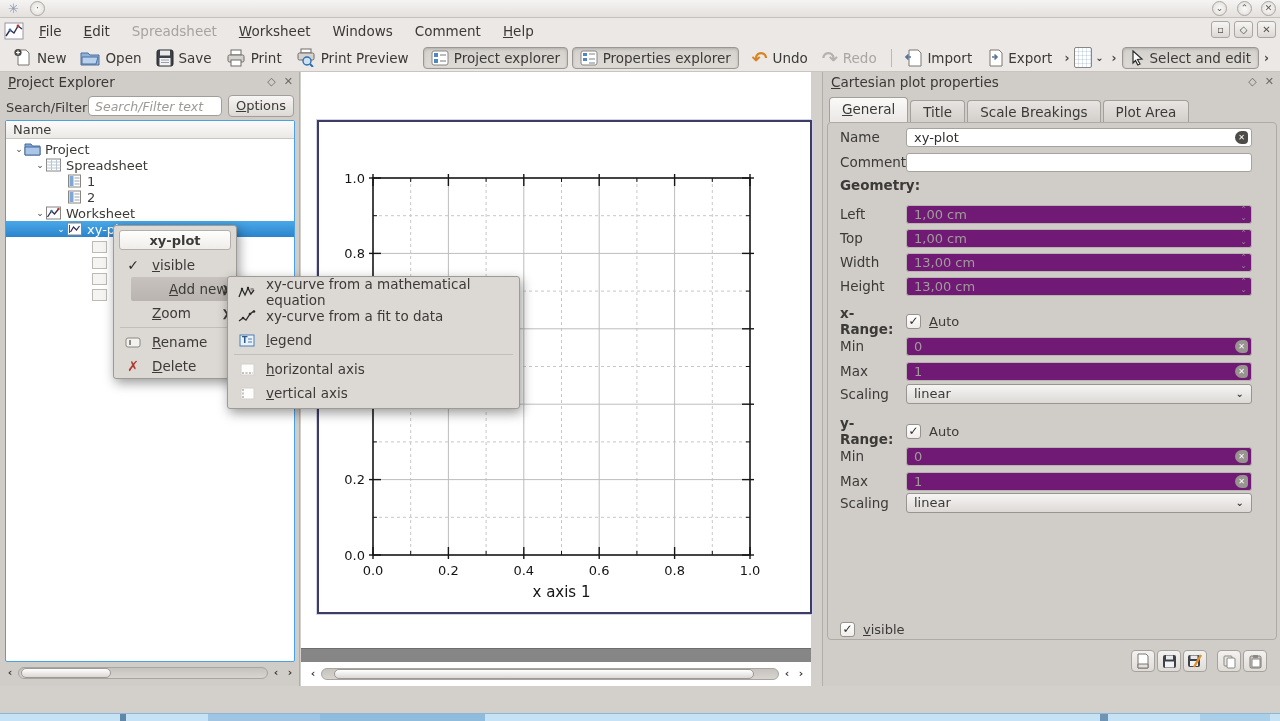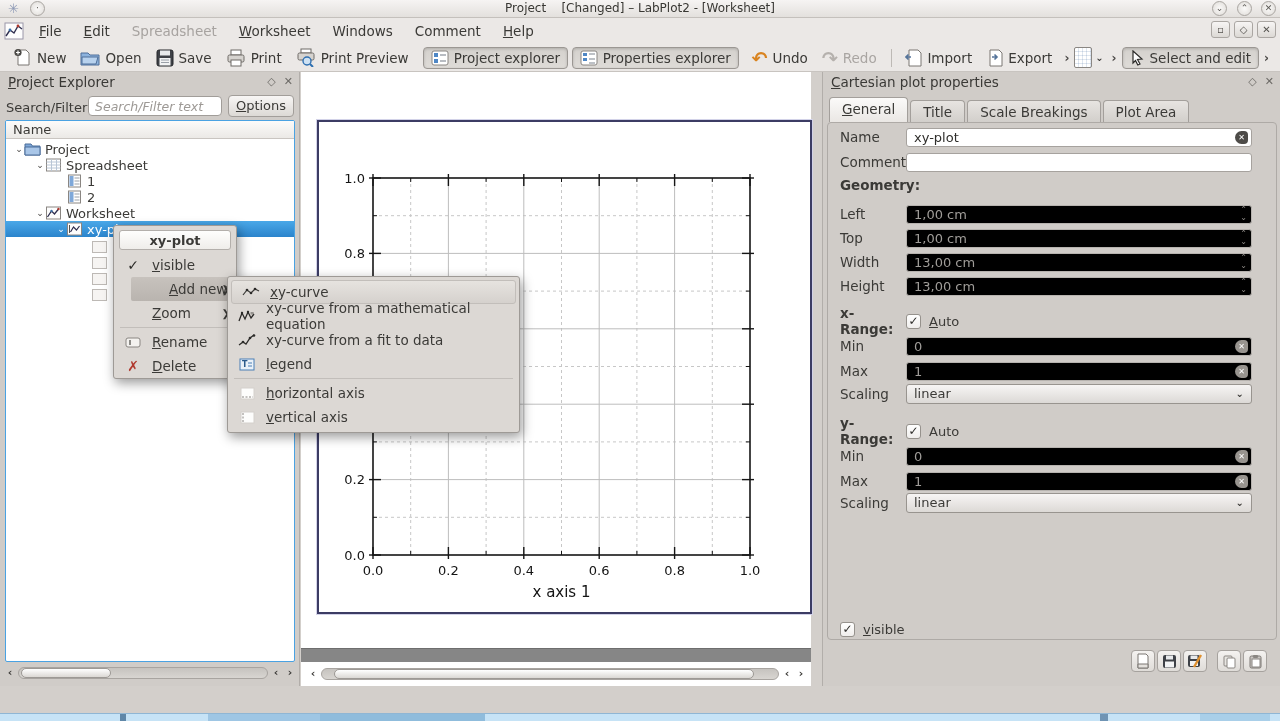--- a/index.html
+++ b/index.html
@@ -83,42 +83,41 @@
 
   
   .tabs { position:absolute; left:6px; top:25px; display:flex; align-items:flex-end; height:25px; }
   .tab { background:linear-gradient(#e7e4e1,#d2cfcb); border:1px solid #a39f9b; border-bottom:none; border-radius:4px 4px 0 0; padding:3px 12px 15px 12px; margin-right:2px; font-size:13.5px; height:22px; }
   .tab.active { background:linear-gradient(#fbfaf9,#eae7e4); height:25px; position:relative; z-index:2; }
   .pframe { position:absolute; left:4px; top:50px; width:450px; height:518px; border:1px solid #aeaaa6; border-radius:4px; }
   .prow { position:absolute; left:0; width:100%; height:20px; display:flex; align-items:center; }
   .plabel { width:78px; flex:none; padding-left:12px; font-size:13.5px; }
   .pfield { position:relative; width:346px; height:19px; flex:none; }
   .tinput { width:100%; height:19px; border:1px solid #a6a29e; border-radius:3px; background:#fff; font-family:"DejaVu Sans",sans-serif; font-size:13px; padding:0 20px 0 7px; color:#2f2e2b; }
-  .tinput:disabled { background:#000000; color:#a09d99; border-color:#b7b3af; }
+  .tinput:disabled { background:#701a75; color:#a09d99; border-color:#b7b3af; }
   .clear-btn { position:absolute; right:4px; top:3px; width:13px; height:13px; border-radius:50% 4px 4px 50%; background:#4d4b48; color:#fff; font-size:8px; line-height:13px; text-align:center; }
   .clear-btn.dim { background:#98948f; }
   .spins { position:absolute; right:5px; top:1px; display:flex; flex-direction:column; line-height:8px; font-size:8px; color:#8e8a86; }
   .combo { width:346px; height:20px; border:1px solid #98948f; border-radius:3px; background:linear-gradient(#f7f5f4,#dcd9d6); padding:1px 7px; font-size:13px; position:relative; }
   .combo .c-arrow { position:absolute; right:7px; top:3px; font-size:10px; font-weight:bold; color:#3a3936; }
   .sect { position:absolute; left:12px; font-weight:bold; font-size:13.5px; }
   .cbx { width:15px; height:15px; background:linear-gradient(#fff,#f0eeec); border:1px solid #96928d; border-radius:3px; display:inline-flex; align-items:center; justify-content:center; font-size:12px; font-weight:bold; color:#2c2b28; flex:none; }
   .mini-btn { position:absolute; width:24px; height:22px; border-radius:4px; background:linear-gradient(#f4f2f0,#dfdcd8); border:1px solid #a6a29e; display:flex; align-items:center; justify-content:center; }
 
   .taskbar-strip { position:absolute; left:0; top:713px; width:1280px; height:8px; background:#c6e3f6; border-top:1px solid #8fb6d4; }
   .tb-seg { position:absolute; top:0; height:8px; }
 </style>
 </head>
 <body>
 
 <div class="screen">
 
   <div class="titlebar">
     <span class="app-glyph">✳</span>
     <span class="circle-btn" style="left:30px;">·</span>
-    <div class="tb-title">Project    [Changed] – LabPlot2 - [Worksheet]</div>
     <span class="circle-btn" style="left:1212px;">⌄</span>
     <span class="circle-btn" style="left:1237px;">⌃</span>
     <span class="circle-btn" style="left:1261px;">✕</span>
   </div>
 
   <div class="menubar">
     <svg class="mb-appicon" viewBox="0 0 20 18">
       <rect x="1" y="1" width="18" height="16" fill="#fdfdfd" stroke="#9a96a8" stroke-width="1"></rect>
       <polyline points="2,14 6,8 10,11 14,4 18,7" fill="none" stroke="#2f2f4f" stroke-width="1.4"></polyline>
       <circle cx="6" cy="8" r="1.4" fill="#3a6ea5"></circle>
@@ -484,31 +483,20 @@
       </span>
       <span class="lbl uf">Rename</span>
     </div>
     <div class="mi">
       <span class="micon del-x">✗</span>
       <span class="lbl uf">Delete</span>
     </div>
   </div>
 
   <div class="menu" style="left:227px; top:276px; width:293px; padding:3px 0;">
-    <div class="mi hl-light" style="margin:0 3px;">
-      <span class="micon">
-        <svg width="18" height="12" viewBox="0 0 18 12">
-            <polyline points="1,9 5,4 9,7 13,3 17,5" fill="none" stroke="#3a3936" stroke-width="1.2"></polyline>
-            <circle cx="5" cy="4" r="1.3" fill="#2b2a28"></circle>
-            <circle cx="9" cy="7" r="1.3" fill="#2b2a28"></circle>
-            <circle cx="13" cy="3" r="1.3" fill="#2b2a28"></circle>
-          </svg>
-      </span>
-      <span class="lbl uf">xy-curve</span>
-    </div>
     <div class="mi">
       <span class="micon">
         <svg width="18" height="13" viewBox="0 0 18 13">
             <polyline points="1,11 4,3 7,9 10,2 13,8 16,4" fill="none" stroke="#2b2a28" stroke-width="1.3"></polyline>
             <circle cx="4" cy="3" r="1.2" fill="#2b2a28"></circle>
             <circle cx="10" cy="2" r="1.2" fill="#2b2a28"></circle>
             <text x="12" y="5" font-size="5" fill="#55534f">≡</text>
           </svg>
       </span>
       <span class="lbl">xy-curve from a mathematical equation</span>

